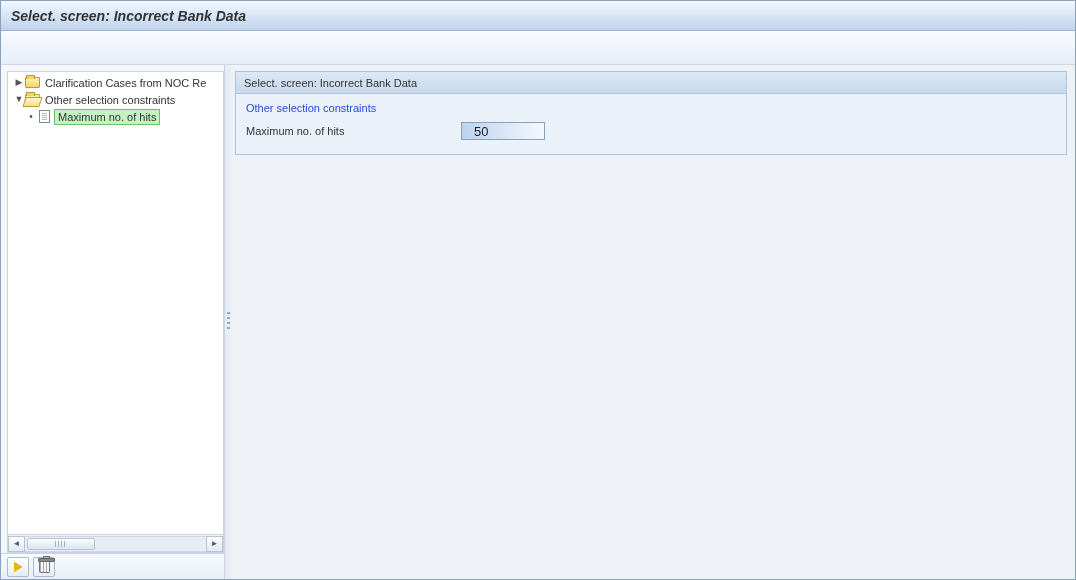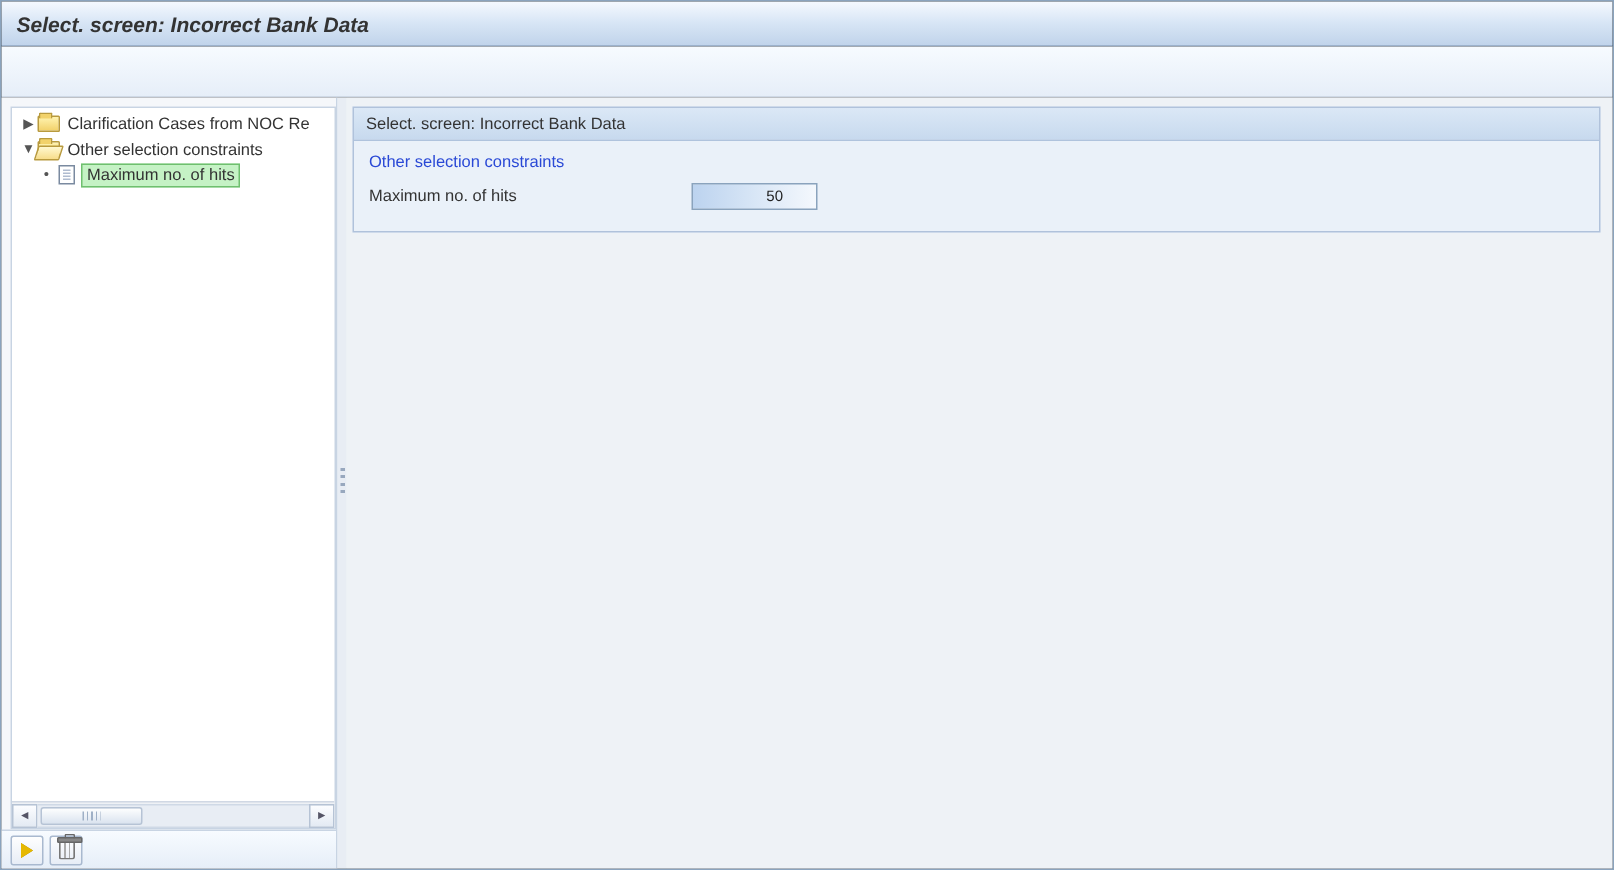--- a/index.html
+++ b/index.html
@@ -1,17 +1,17 @@
 <!DOCTYPE html>
 <html><head>
   <meta charset="utf-8">
   <style>
     * { box-sizing: border-box; margin: 0; padding: 0; }
     html, body { width: 1076px; height: 580px; overflow: hidden; font-family: Arial, sans-serif; font-size: 11px; color: #333; }
-    .app { width: 100%; height: 100%; background: #000000; border: 1px solid #8aa3bd; display: flex; flex-direction: column; }
+    .app { width: 100%; height: 100%; background: #fde047; border: 1px solid #8aa3bd; display: flex; flex-direction: column; }
 
     
     .titlebar {
       height: 30px;
       background: linear-gradient(#f5f9ff, #d7e5f5 50%, #c1d4eb);
       border-bottom: 1px solid #9cb2cd;
       display: flex; align-items: center;
       padding: 0 10px;
     }
     .titlebar .title { font-size: 14px; font-weight: bold; font-style: italic; color: #333; }
@@ -98,23 +98,23 @@
     }
     .panel-header {
       height: 22px; background: linear-gradient(#dbe8f6, #c7d9ee); border-bottom: 1px solid #afc3dd;
       display: flex; align-items: center; padding: 0 8px; font-size: 11px; color: #333;
     }
     .panel-body { padding: 8px 10px 14px 10px; background: #eaf1f9; }
     .section-title { color: #2a49d6; margin-bottom: 8px; font-size: 11px; }
     .row { display: flex; align-items: center; }
     .form-label { width: 215px; font-size: 11px; color: #333; }
     .num-input {
-      width: 84px; height: 18px; text-align: right; padding: 0 22px;
+      width: 84px; height: 18px; padding: 0 12px;
       background: linear-gradient(90deg, #bcd3ef 0%, #d8e6f6 50%, #f4f8fd 100%);
-      border: 1px solid #8aa3bd; font-family: Arial; font-size: 10px; color: #222;
+      border: 1px solid #8aa3bd; font-family: Arial; font-size: 13px; color: #222;
     }
 
     
     .watermark { position: absolute; top: 50%; left: 50%; transform: translate(-50%, -50%); pointer-events: none; font-size: 26px; color: rgba(120,120,120,0.35); font-family: Georgia, 'Times New Roman', serif; white-space: nowrap; }
     .app { position: relative; }
   </style>
 </head>
 <body>
 
 <div class="app">

